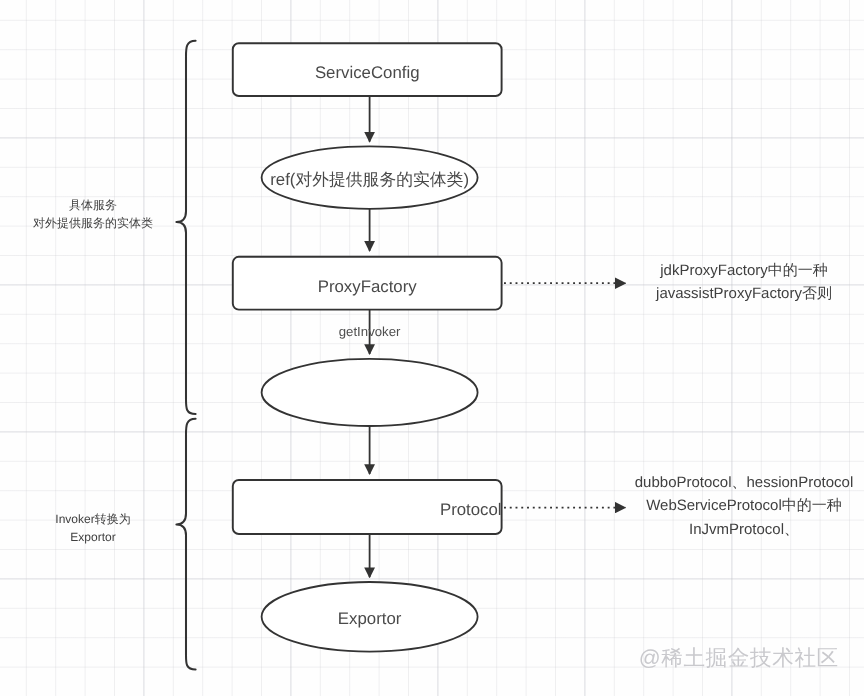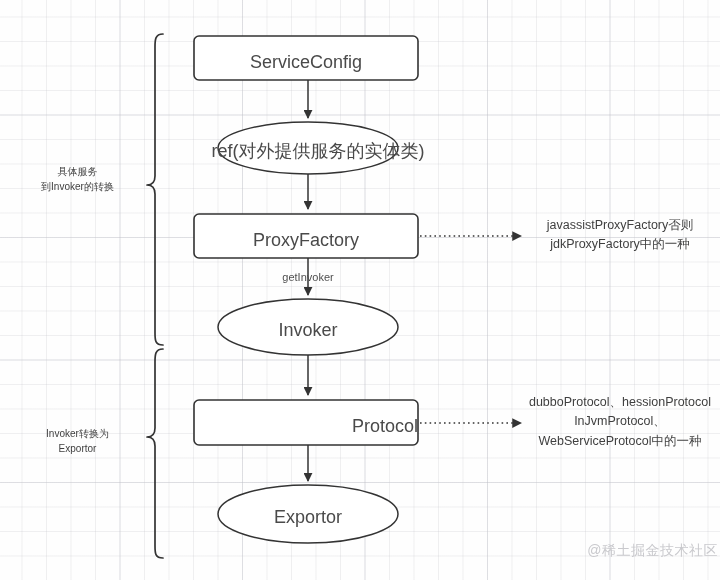--- a/index.html
+++ b/index.html
@@ -37,29 +37,29 @@
     height: 580px;
   }
   .node-label {
     position: absolute;
     color: #4a4a4a;
     text-align: center;
     white-space: nowrap;
     line-height: 1.32;
     pointer-events: none;
   }
-  .lbl-node { font-size: 18px; }
+  .lbl-node { font-size: 14px; }
   .lbl-edge { font-size: 11px; color: #4f4f4f; }
   .lbl-bracket { font-size: 10px; color: #3f3f3f; line-height: 1.5; }
   .lbl-note { font-size: 12.5px; color: #3f3f3f; line-height: 1.55; }
   .watermark {
     position: absolute;
-    right: 2px;
+    right: 21px;
     bottom: 20px;
-    font-size: 14px;
+    font-size: 18px;
     color: #c9c9cd;
     letter-spacing: 0.5px;
     white-space: nowrap;
   }
   .hit {
     position: absolute;
     background: transparent;
   }
 </style>
 </head>
@@ -115,52 +115,51 @@
              C 155 349, 155 355, 155 362
              L 155 428
              C 155 434, 152 437, 147 437
              C 152 437, 155 440, 155 446
              L 155 546
              C 155 553, 155 558, 163 558" fill="none" stroke="#333333" stroke-width="1.7" stroke-linecap="round" stroke-linejoin="round"></path>
   </svg>
 
   <div class="node-label lbl-node" style="left:194px; top:51px; width:224px;">ServiceConfig</div>
 
-  <div class="node-label lbl-node" style="left:208px; top:140px; width:220px;">ref(对外提供服务的实体类)</div>
+  <div class="node-label lbl-node" style="left:198px; top:140px; width:220px;">ref(对外提供服务的实体类)</div>
 
   <div class="node-label lbl-node" style="left:194px; top:229px; width:224px;">ProxyFactory</div>
 
-  <div class="node-label lbl-node" style="left:198px; top:319px; width:220px;">Invoker</div>
 
   <div class="node-label lbl-node" style="left:194px; top:415px; width:224px;text-align:right;">Protocol</div>
 
   <div class="node-label lbl-node" style="left:198px; top:506px; width:220px;">Exportor</div>
 
   <div class="node-label lbl-edge" style="left:218px; top:270px; width:180px;">getInvoker</div>
 
 
   <div class="node-label lbl-bracket" style="left:10px; top:164px; width:135px;">
     <div>具体服务</div>
-    <div>到Invoker的转换</div>
+    <div>对外提供服务的实体类</div>
   </div>
 
   <div class="node-label lbl-bracket" style="left:10px; top:426px; width:135px;">
     <div>Invoker转换为</div>
     <div>Exportor</div>
   </div>
 
   <div class="node-label lbl-note" style="left:524px; top:216px; width:192px;">
+    <div>jdkProxyFactory中的一种</div>
     <div>javassistProxyFactory否则</div>
-    <div>jdkProxyFactory中的一种</div>
   </div>
 
   <div class="node-label lbl-note" style="left:522px; top:393px; width:196px;">
     <div>dubboProtocol、hessionProtocol</div>
+    <div>WebServiceProtocol中的一种</div>
     <div>InJvmProtocol、</div>
-    <div>WebServiceProtocol中的一种</div>
   </div>
 
   <div class="watermark">@稀土掘金技术社区</div>
 
   <div class="hit" style="left:194px; top:36px;  width:224px; height:44px;"></div>
   <div class="hit" style="left:218px; top:122px; width:180px; height:52px;"></div>
   <div class="hit" style="left:194px; top:214px; width:224px; height:44px;"></div>
   <div class="hit" style="left:218px; top:299px; width:180px; height:56px;"></div>
   <div class="hit" style="left:194px; top:400px; width:224px; height:45px;"></div>
   <div class="hit" style="left:218px; top:485px; width:180px; height:58px;"></div>

